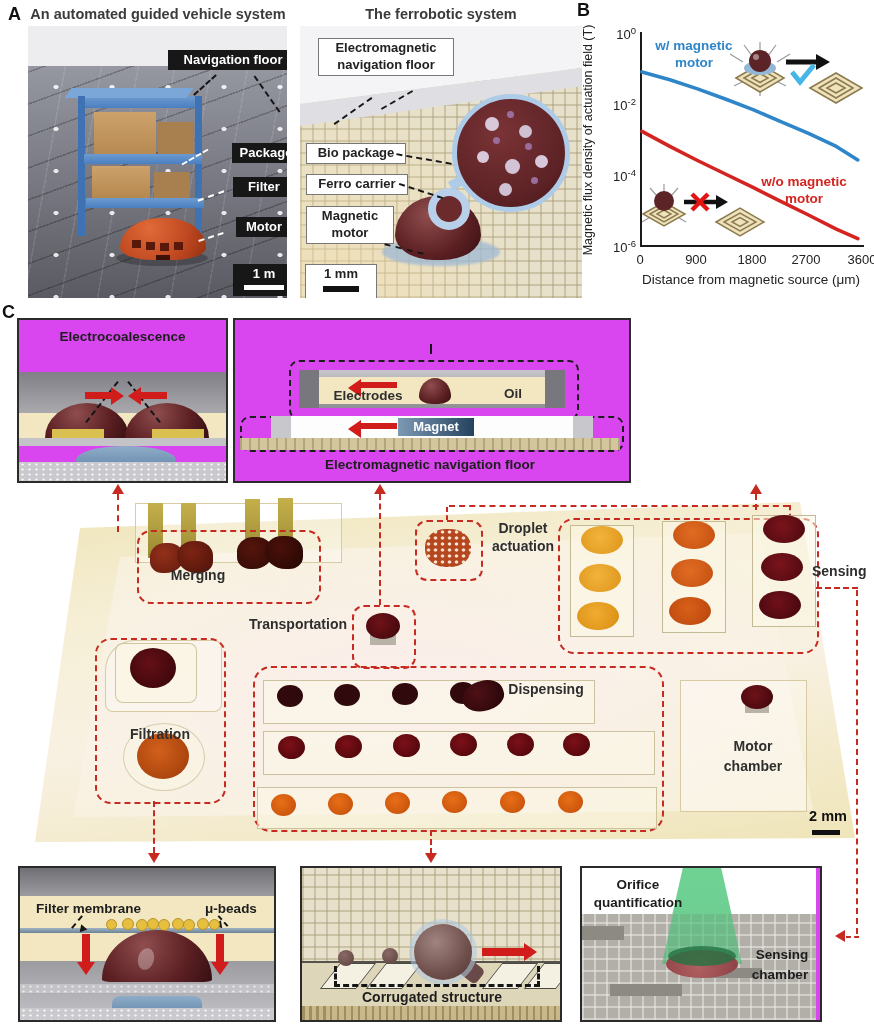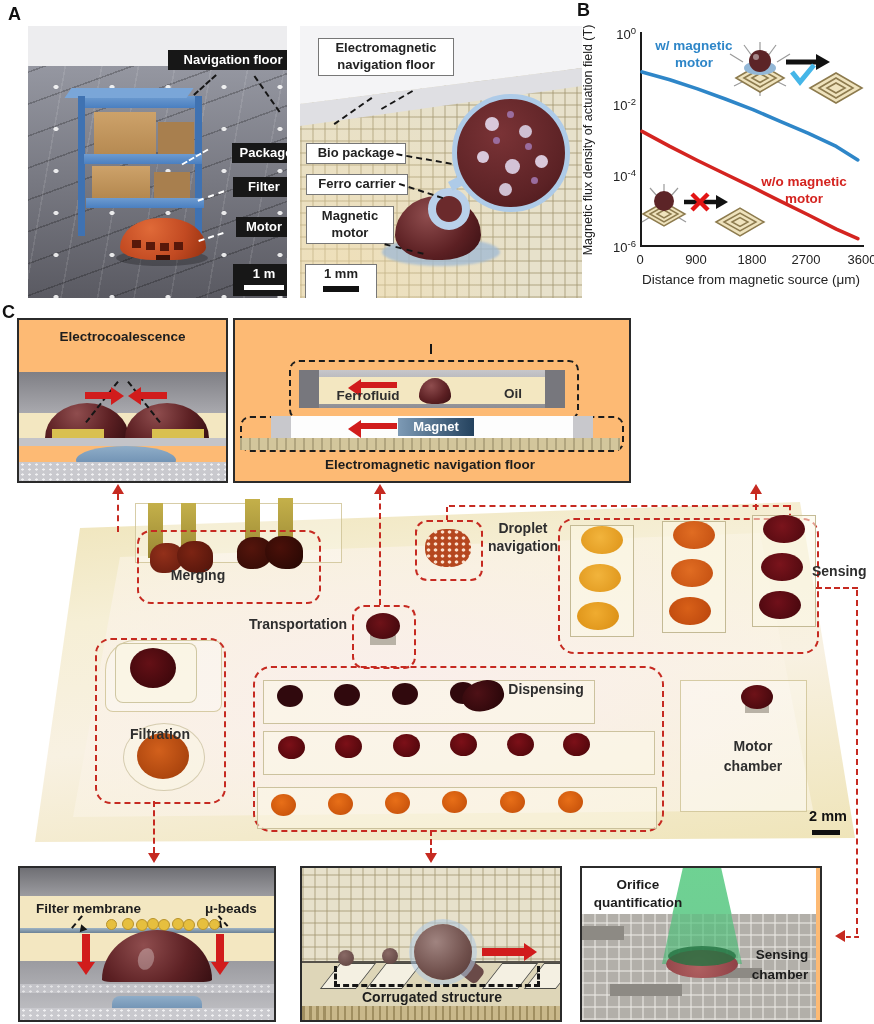--- a/index.html
+++ b/index.html
@@ -7,21 +7,21 @@
        font-family:"Liberation Sans",sans-serif;color:#222}
   .a{position:absolute}
   .panel-letter{font-size:18px;font-weight:bold;color:#111}
   .ptitle{font-size:14.5px;font-weight:600;color:#3b3b3b;text-align:center}
   .blkbox{background:#171717;color:#fff;font-size:13px;font-weight:600;text-align:center;
           padding:2px 6px;line-height:1.2}
   .whtbox{background:#fff;color:#222;border:1.5px solid #777;font-size:13px;font-weight:600;
           text-align:center;padding:1px 6px;line-height:1.3}
   .ititle{color:#1d1d1d;font-size:13.5px;font-weight:600;text-align:center;line-height:1.35}
   .plabel{color:#2e2e2e;font-size:14px;font-weight:600}
-  .inset{background:#fdba74;border:2px solid #2b2b2b;overflow:hidden}
+  .inset{background:#d946ef;border:2px solid #2b2b2b;overflow:hidden}
   .rdash{border:2.5px dashed #c62a21;border-radius:14px}
   .rdv{border-left:2.5px dashed #c62a21;width:0}
   .rdh{border-top:2.5px dashed #c62a21;height:0}
   .bdv{border-left:2px dashed #161616;width:0}
   .bdh{border-top:2px dashed #161616;height:0}
   .wdv{border-left:2px dashed #fff;width:0}
   .hd-u{width:0;height:0;border-left:6px solid transparent;border-right:6px solid transparent;border-bottom:10px solid #c62a21}
   .hd-d{width:0;height:0;border-left:6px solid transparent;border-right:6px solid transparent;border-top:10px solid #c62a21}
   .hd-l{width:0;height:0;border-top:6px solid transparent;border-bottom:6px solid transparent;border-right:10px solid #c62a21}
   .rsh{background:#d11c1c}
@@ -41,20 +41,21 @@
   .tick{color:#222;font-size:13px}
   .perf{background-color:#c9c9ce;background-image:radial-gradient(rgba(255,255,255,.75) 1.2px, transparent 1.8px);background-size:7px 5px}
   sup{font-size:9.5px}
 </style>
 </head>
 <body>
 
 <div id="fig">
 
   <div class="a panel-letter" style="left:8px;top:4px">A</div>
+  <div class="a ptitle" style="left:28px;top:6px;width:260px">An automated guided vehicle system</div>
 
   <div class="a" style="left:28px;top:26px;width:259px;height:272px;overflow:hidden;background:#ededef">
     <div class="a" style="left:0;top:40px;width:259px;height:232px;
          background-image:radial-gradient(rgba(255,255,255,.85) 2.2px, transparent 3px),
            repeating-linear-gradient(100deg, rgba(255,255,255,.10) 0 1.5px, transparent 1.5px 36px),
            repeating-linear-gradient(-20deg, rgba(0,0,0,.22) 0 1.5px, transparent 1.5px 30px),
            linear-gradient(180deg,#9597a1,#5a5a62);
          background-size:56px 42px,auto,auto,auto"></div>
 
     <div class="a" style="left:52px;top:70px;width:122px;height:12px;background:linear-gradient(180deg,#6d9bd0,#4a7fc0)"></div>
@@ -86,20 +87,21 @@
     <div class="a wdv" style="left:182px;top:156px;height:28px;transform:rotate(70deg)"></div>
     <div class="a blkbox" style="left:208px;top:191px;width:44px">Motor</div>
     <div class="a wdv" style="left:182px;top:198px;height:26px;transform:rotate(72deg)"></div>
 
     <div class="a blkbox" style="left:205px;top:238px;width:50px;padding-bottom:6px">
       <span>1 m</span>
       <div style="width:40px;height:5px;background:#fff;margin:3px auto 0"></div>
     </div>
   </div>
 
+  <div class="a ptitle" style="left:300px;top:6px;width:282px">The ferrobotic system</div>
   <div class="a" style="left:300px;top:26px;width:282px;height:272px;overflow:hidden">
     <div class="a greek-beige" style="left:0;top:0;width:282px;height:272px"></div>
     <div class="a" style="left:0;top:0;width:282px;height:272px;background:radial-gradient(ellipse at 15% 90%, rgba(245,222,170,.55), transparent 55%)"></div>
     <div class="a" style="left:0;top:0;width:282px;height:100px;background:#f4f4f6;clip-path:polygon(0 0,100% 0,100% 42px,0 78px)"></div>
     <div class="a" style="left:0;top:0;width:282px;height:110px;background:#dfdfe3;clip-path:polygon(0 78px,100% 42px,100% 60px,0 100px)"></div>
 
     <div class="a" style="left:82px;top:212px;width:118px;height:28px;background:rgba(158,184,212,.75);border-radius:50%;filter:blur(1px)"></div>
     <div class="a dome" style="left:95px;top:170px;width:86px;height:64px;border-radius:50% 50% 46% 46%/62% 62% 40% 40%"></div>
     <div class="a" style="left:128px;top:162px;width:26px;height:26px;border:8px solid #b9d0ea;border-radius:50%;background:#6b2a2c"></div>
 
@@ -252,21 +254,21 @@
   <div class="a inset" style="left:233px;top:318px;width:394px;height:161px">
     <div class="a bdv" style="left:195px;top:24px;height:10px"></div>
     <div class="a" style="left:54px;top:40px;width:286px;height:56px;border:2.5px dashed #1d1d1d;border-radius:10px"></div>
     <div class="a" style="left:64px;top:50px;width:266px;height:38px;background:linear-gradient(180deg,#c6c6ca,#8e8e94)"></div>
     <div class="a" style="left:64px;top:50px;width:20px;height:38px;background:#77777d"></div>
     <div class="a" style="left:310px;top:50px;width:20px;height:38px;background:#77777d"></div>
     <div class="a cream" style="left:84px;top:57px;width:226px;height:27px"></div>
     <div class="a dome" style="left:184px;top:58px;width:32px;height:26px;border-radius:50% 50% 40% 40%/70% 70% 30% 30%"></div>
     <div class="a rsh" style="left:126px;top:62px;width:36px;height:6px"></div>
     <div class="a rh-l" style="left:113px;top:59px"></div>
-    <div class="a plabel" style="left:96px;top:68px;width:74px;text-align:center;font-size:13.5px">Ferrofluid</div>
+    <div class="a plabel" style="left:96px;top:68px;width:74px;text-align:center;font-size:13.5px">Electrodes</div>
     <div class="a plabel" style="left:258px;top:66px;width:40px;text-align:center;font-size:13.5px">Oil</div>
     <div class="a" style="left:5px;top:96px;width:380px;height:32px;border:2.5px dashed #1d1d1d;border-radius:10px"></div>
     <div class="a" style="left:36px;top:96px;width:322px;height:24px;background:#fdfdfd"></div>
     <div class="a" style="left:36px;top:96px;width:20px;height:24px;background:#c8c8cc"></div>
     <div class="a" style="left:338px;top:96px;width:20px;height:24px;background:#c8c8cc"></div>
     <div class="a rsh" style="left:126px;top:103px;width:36px;height:6px"></div>
     <div class="a rh-l" style="left:113px;top:100px"></div>
     <div class="a" style="left:163px;top:98px;width:76px;height:18px;background:linear-gradient(90deg,#7d9ab5,#24425e);color:#fff;font-size:13px;font-weight:600;text-align:center;line-height:18px">Magnet</div>
     <div class="a" style="left:5px;top:118px;width:380px;height:12px;background:#d3c69c;background-image:repeating-linear-gradient(90deg, rgba(90,80,50,.28) 0 2px, transparent 2px 9px)"></div>
     <div class="a ititle" style="left:45px;top:136px;width:300px">Electromagnetic navigation floor</div>
@@ -296,21 +298,21 @@
     <div class="a rdash" style="left:112px;top:35px;width:180px;height:70px"></div>
     <div class="a plabel" style="left:140px;top:72px;width:66px;text-align:center">Merging</div>
 
     <div class="a" style="left:400px;top:34px;width:46px;height:38px;border-radius:46%;
          background-color:#b5471f;background-image:radial-gradient(rgba(255,232,214,.95) 1.5px, transparent 2.2px);background-size:7px 6px"></div>
     <div class="a rdash" style="left:390px;top:25px;width:64px;height:57px;border-radius:12px"></div>
     <div class="a rdv" style="left:421px;top:12px;height:13px"></div>
     <div class="a rdh" style="left:424px;top:10px;width:340px"></div>
     <div class="a rdv" style="left:764px;top:10px;height:14px"></div>
     <div class="a plabel" style="left:460px;top:25px;width:76px;text-align:center">Droplet</div>
-    <div class="a plabel" style="left:453px;top:43px;width:90px;text-align:center">navigation</div>
+    <div class="a plabel" style="left:453px;top:43px;width:90px;text-align:center">actuation</div>
 
     <div class="a rdash" style="left:533px;top:23px;width:257px;height:132px;border-radius:16px"></div>
     <div class="a" style="left:545px;top:30px;width:62px;height:110px;background:rgba(252,248,230,.55);border:1px solid rgba(190,180,140,.9)"></div>
     <div class="a" style="left:637px;top:26px;width:62px;height:110px;background:rgba(252,248,230,.55);border:1px solid rgba(190,180,140,.9)"></div>
     <div class="a" style="left:727px;top:20px;width:62px;height:110px;background:rgba(252,248,230,.55);border:1px solid rgba(190,180,140,.9)"></div>
     <div class="a" style="left:556px;top:31px;width:42px;height:28px;border-radius:50%;background:radial-gradient(circle at 45% 40%,#f2b43c,#dd9318)"></div>
     <div class="a" style="left:554px;top:69px;width:42px;height:28px;border-radius:50%;background:radial-gradient(circle at 45% 40%,#f2b43c,#dd9318)"></div>
     <div class="a" style="left:552px;top:107px;width:42px;height:28px;border-radius:50%;background:radial-gradient(circle at 45% 40%,#f0ac30,#d88c12)"></div>
     <div class="a" style="left:648px;top:26px;width:42px;height:28px;border-radius:50%;background:radial-gradient(circle at 45% 40%,#e06c22,#c24e10)"></div>
     <div class="a" style="left:646px;top:64px;width:42px;height:28px;border-radius:50%;background:radial-gradient(circle at 45% 40%,#e06c22,#c24e10)"></div>

